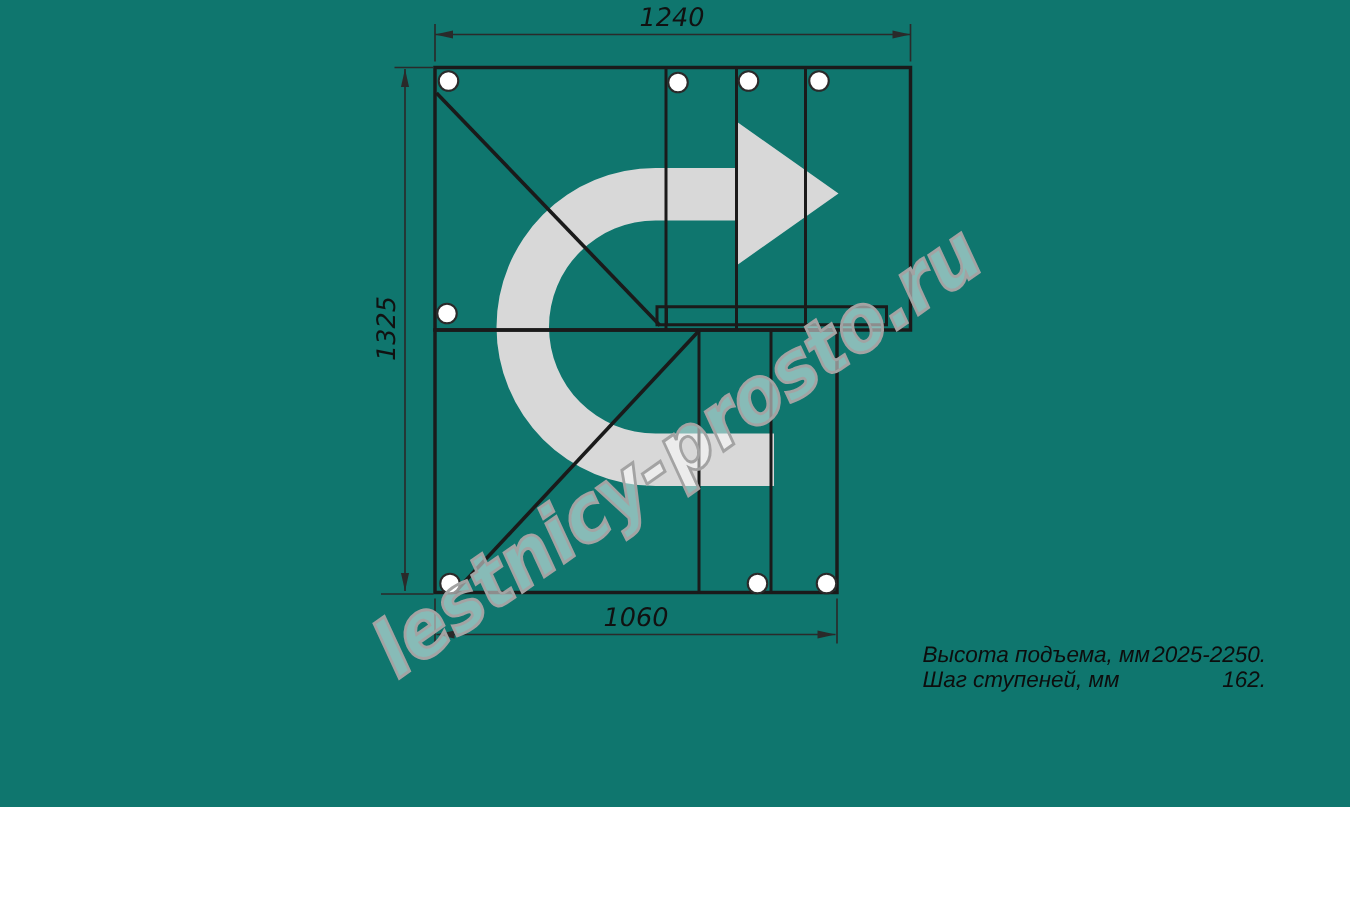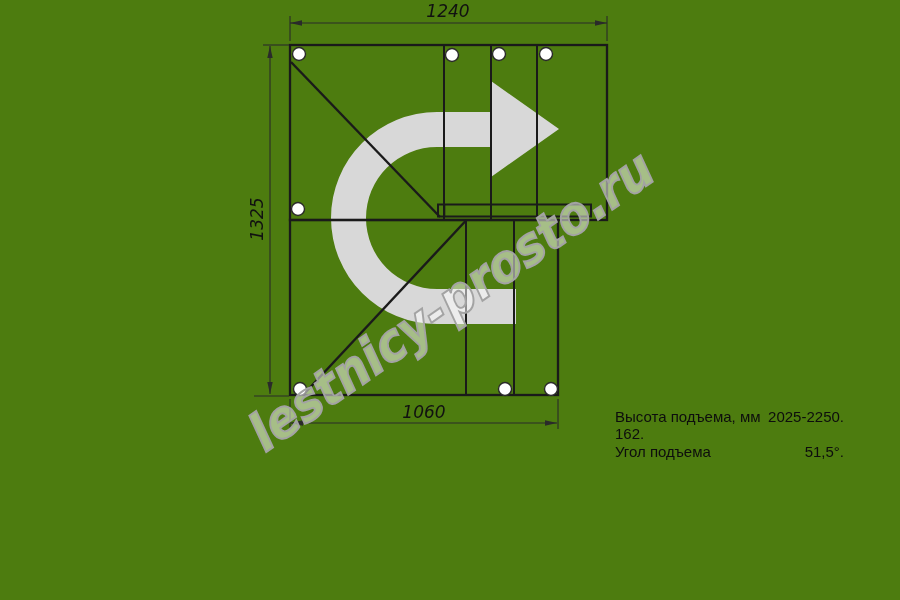--- a/index.html
+++ b/index.html
@@ -1,39 +1,40 @@
 <!DOCTYPE html>
 <html><head>
 <meta charset="utf-8">
 <style>
   html,body{margin:0;padding:0;background:#fff;}
   .canvas{
     position:relative;
-    width:900px;height:600px;
-    background:#4d7c0f;
+    width:900px;height:538px;
+    background:#0f766e;
     font-family:"Liberation Sans",sans-serif;
     overflow:hidden;
   }
   .canvas svg{position:absolute;left:0;top:0;}
   .dim-text{
     font-family:"DejaVu Sans",sans-serif;
     font-style:italic;
     font-size:17px;
     fill:#111;
   }
   .watermark-text{
     font-family:"DejaVu Sans",sans-serif;
     font-style:italic;
     font-weight:bold;
   }
   .specs{
     position:absolute;
     left:615px;
-    top:408px;
+    top:428px;
     width:229px;
+    font-style:italic;
     font-size:15px;
     color:#0d0d0d;
     line-height:17.35px;
   }
   .spec-row{
     display:flex;
     justify-content:space-between;
     align-items:baseline;
     white-space:nowrap;
   }
@@ -110,21 +111,18 @@
 
     <text x="265" y="453" transform="rotate(-35 265 453)" class="watermark-text" font-size="52" textLength="480" lengthAdjust="spacingAndGlyphs" fill="rgba(255,255,255,0.5)" stroke="#a3a3a3" stroke-width="2">lestnicy-prosto.ru</text>
   </svg>
 
   <div class="specs">
     <div class="spec-row">
       <span class="lab">Высота подъема, мм</span>
       <span class="val">2025-2250.</span>
     </div>
     <div class="spec-row">
+      <span class="lab">Шаг ступеней, мм</span>
       <span class="val">162.</span>
-    </div>
-    <div class="spec-row">
-      <span class="lab">Угол подъема</span>
-      <span class="val">51,5°.</span>
     </div>
   </div>
 
 </div>
 
 </body></html>

